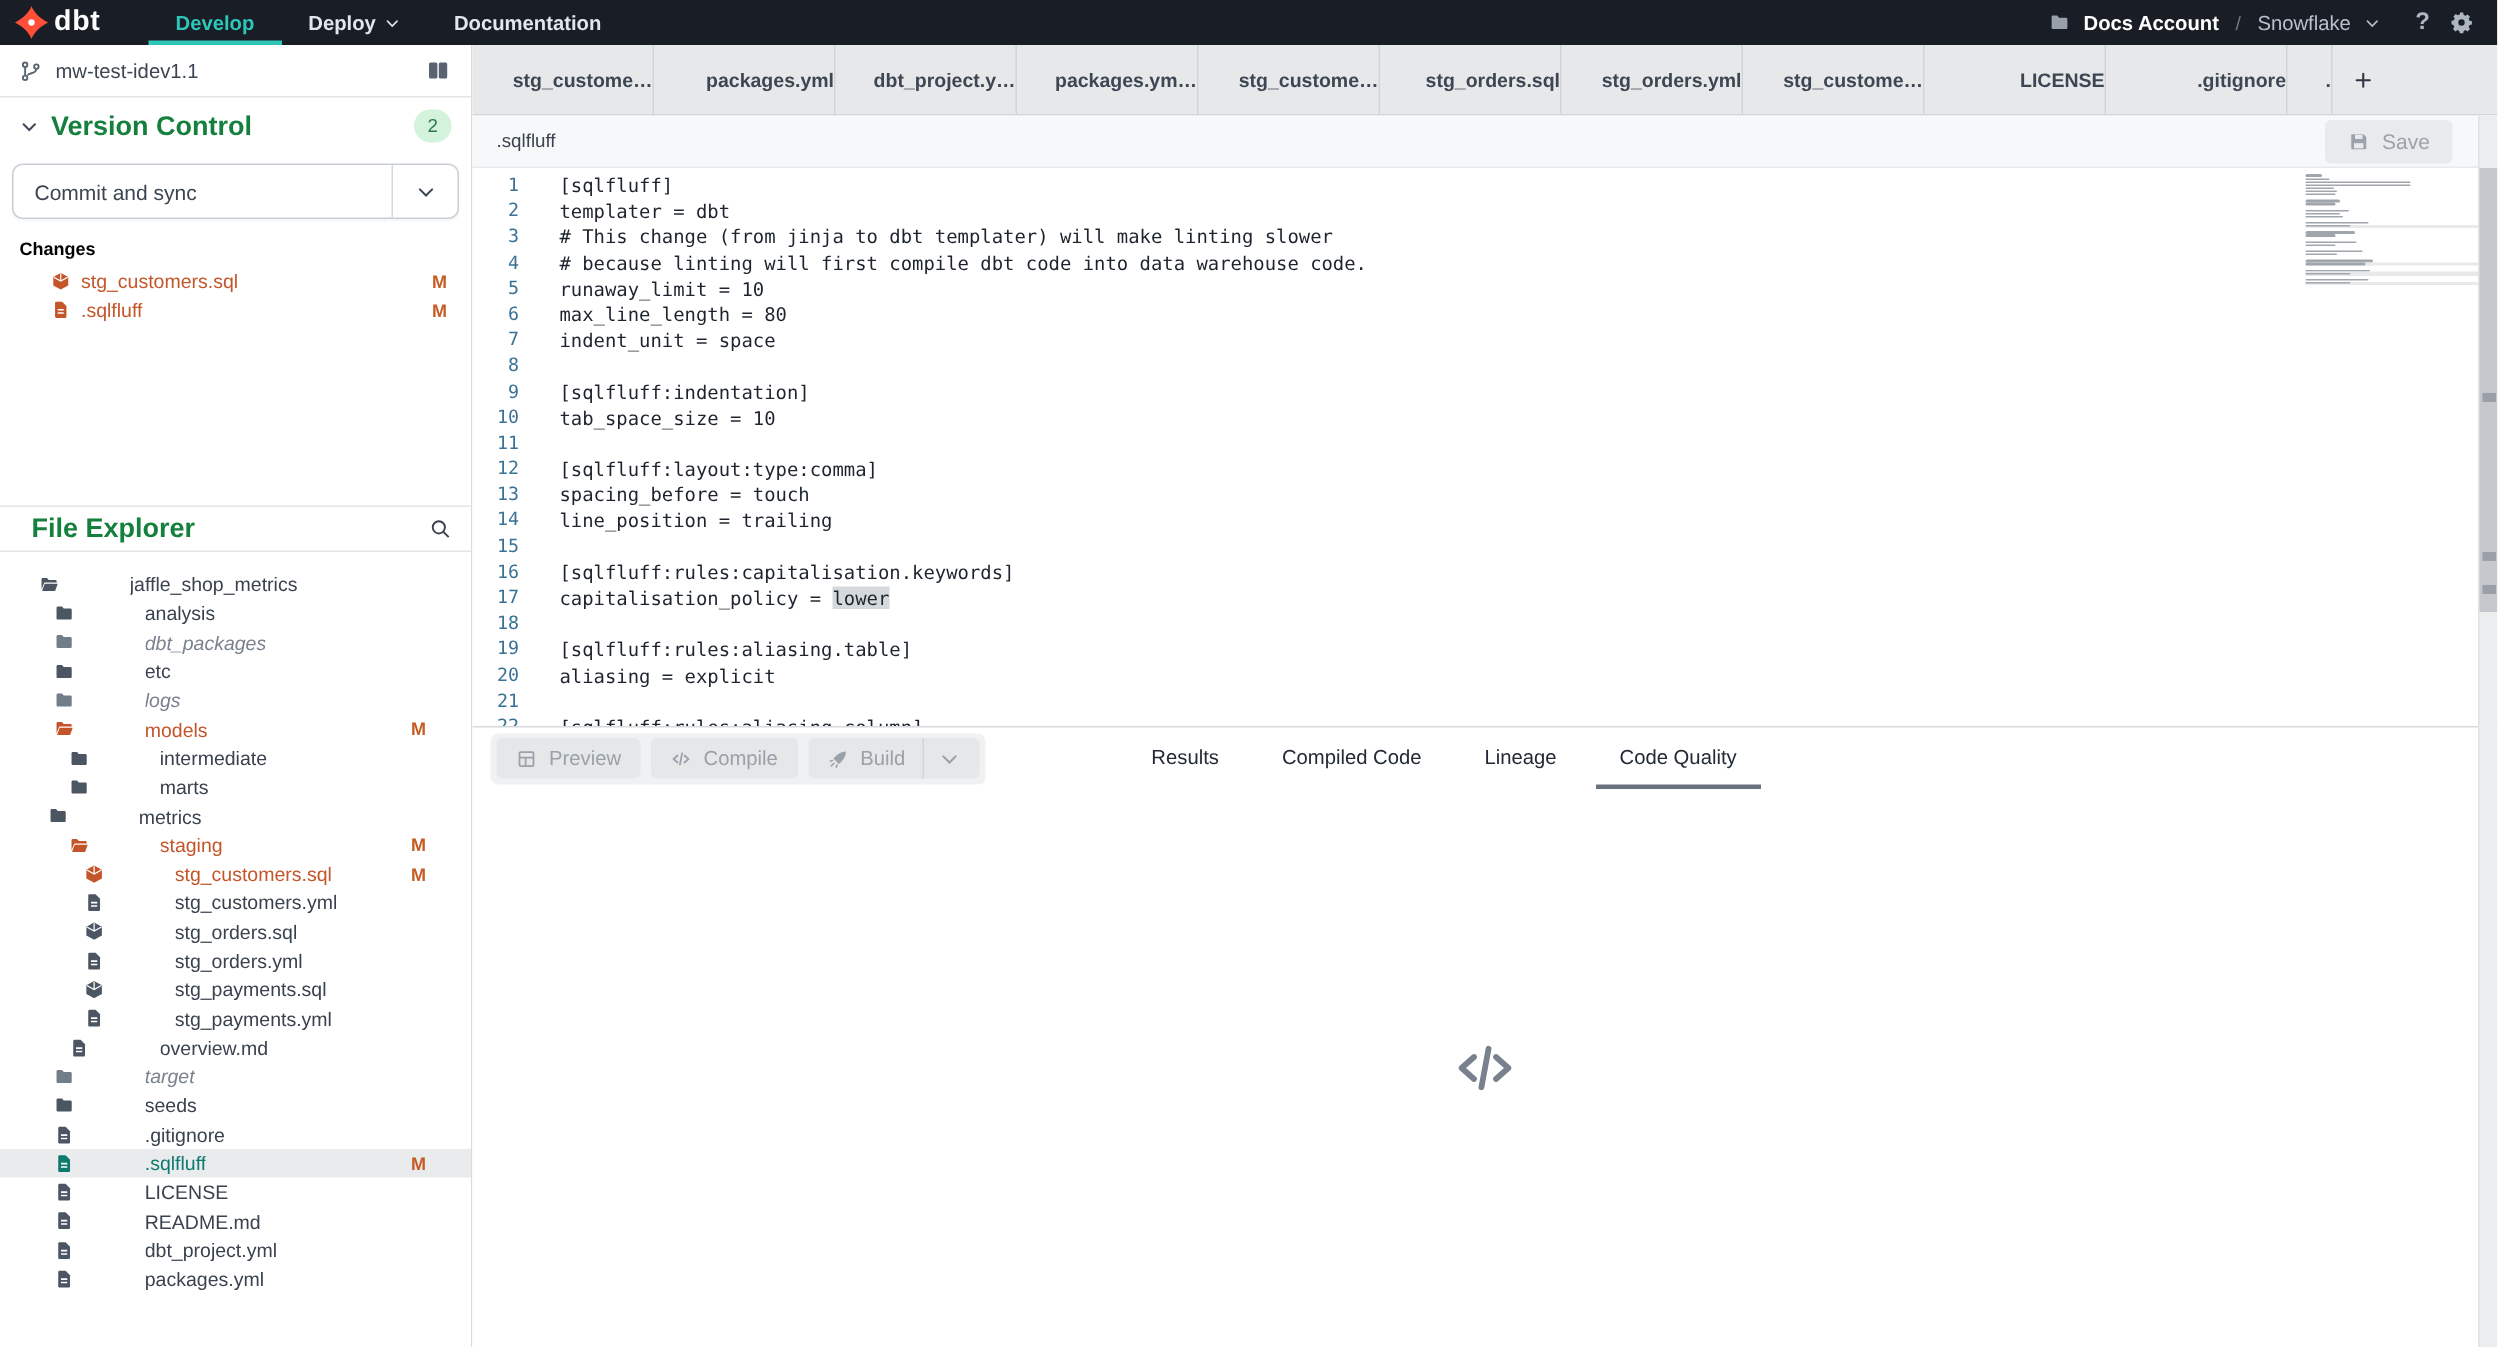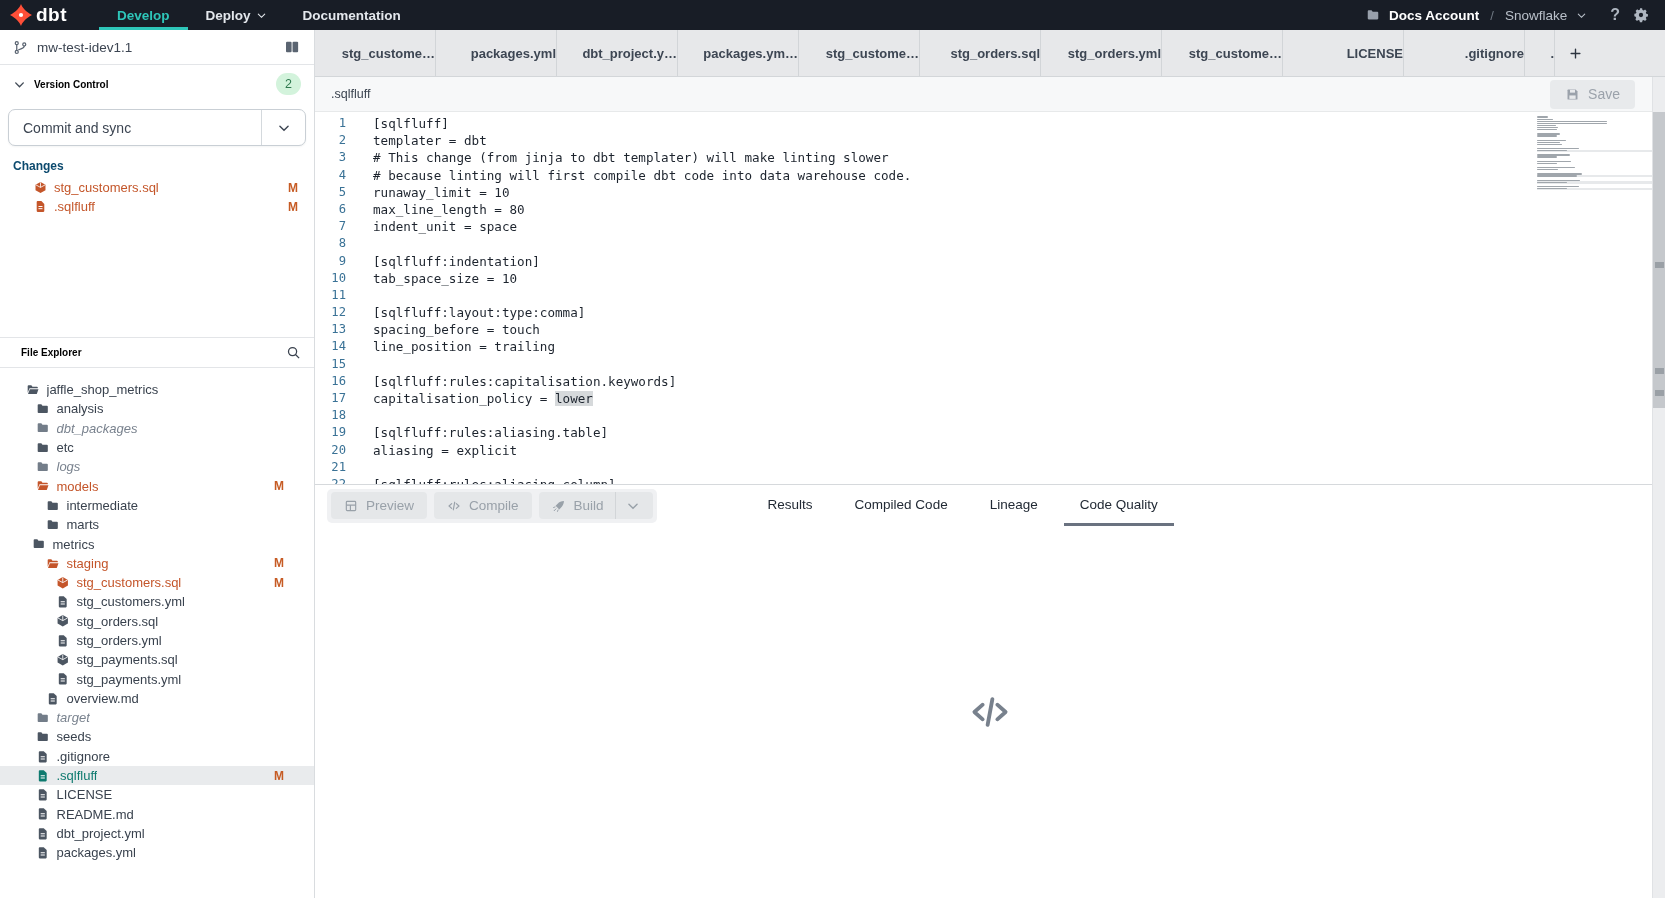--- a/index.html
+++ b/index.html
@@ -36,40 +36,40 @@
 
   .branch-row { height:35px; border-bottom:1px solid #e3e5e8; display:flex; align-items:center;
                 padding:0 13px; gap:9px; }
   .branch-row .icon { color:#5a6471; } .branch-row .icon svg { width:15px; height:15px; }
   .branch-label { font-size:13.5px; color:#3c4552; }
   .book { margin-left:auto; color:#8e959e; } .book svg { width:18px !important; height:16px !important; }
 
   .vc-section { height:272px; overflow:hidden; display:flex; flex-direction:column; }
   .sec-header { height:38px; display:flex; align-items:center; padding:0 13px; gap:8px; }
   .sec-header .chev { color:#434c58; } .sec-header .chev svg { width:13px; height:13px; }
-  .sec-title { font-size:10px; font-weight:bold; color:#000000; }
+  .sec-title { font-size:18px; font-weight:bold; color:#15803d; }
   .vc-badge { margin-left:auto; min-width:25px; height:22px; border-radius:12px; background:#d3f3dc;
               color:#2f7a4f; font-size:12.5px; display:flex; align-items:center; justify-content:center; padding:0 8px; }
   .commit-row { margin:6px 8px 0; height:37px; border:1px solid #c9cfd5; border-radius:7px; display:flex;
                 background:#fff; box-shadow:0 1px 2px rgba(20,30,40,.05); overflow:hidden; }
   .commit-main { flex:1; display:flex; align-items:center; padding-left:14px; font-size:14px; color:#3c4552; }
   .commit-chev { width:44px; border-left:1px solid #d4d9dd; display:flex; align-items:center; justify-content:center; color:#3c4552; }
   .commit-chev svg { width:14px; height:14px; }
-  .changes-label { margin:13px 13px 5px; font-size:12px; font-weight:bold; color:#0c4a6e; }
+  .changes-label { margin:13px 13px 5px; font-size:12px; font-weight:bold; color:#000000; }
   .change-row { height:19px; display:flex; align-items:center; padding-left:34px; gap:7px;
                 color:#c4562a; font-size:13px; }
   .change-row .icon svg { width:13px; height:13px; }
   .m-badge { margin-left:auto; margin-right:16px; font-size:12px; font-weight:bold; color:#c65b24; }
 
   .fe-header { height:31px; border-top:1px solid #e3e5e8; border-bottom:1px solid #e3e5e8;
                display:flex; align-items:center; padding:0 13px; gap:8px; }
   .fe-search { margin-left:auto; color:#39414d; } .fe-search svg { width:15px; height:15px; }
 
   .tree { flex:1; padding-top:12px; overflow:hidden; }
-  .tree-row { height:19.3px; display:flex; align-items:center; font-size:13px; color:#39424e; padding-right:14px; }
+  .tree-row { height:19.3px; display:flex; align-items:center; font-size:13px; color:#39424e; padding-right:14px;gap:40px; }
   .tree-row .icon { color:#4c5662; margin-right:7px; flex-shrink:0; }
   .tree-row .icon svg { width:13.5px; height:13.5px; }
   .tree-row.italic { font-style:italic; color:#79828e; } .tree-row.italic .icon { color:#737d89; }
   .tree-row.orange { color:#c4552a; } .tree-row.orange .icon { color:#c4552a; }
   .tree-row.selected { background:#e9ebed; color:#0e7a6f; } .tree-row.selected .icon { color:#0e7a6f; }
   .tree-label { white-space:nowrap; overflow:hidden; }
 
   
   .main { flex:1; min-width:0; display:flex; flex-direction:column; position:relative; background:#fff; }
   .tabbar { height:47px; background:#e7e8ea; border-bottom:1px solid #d3d6d9; display:flex; align-items:stretch; overflow:hidden; }

